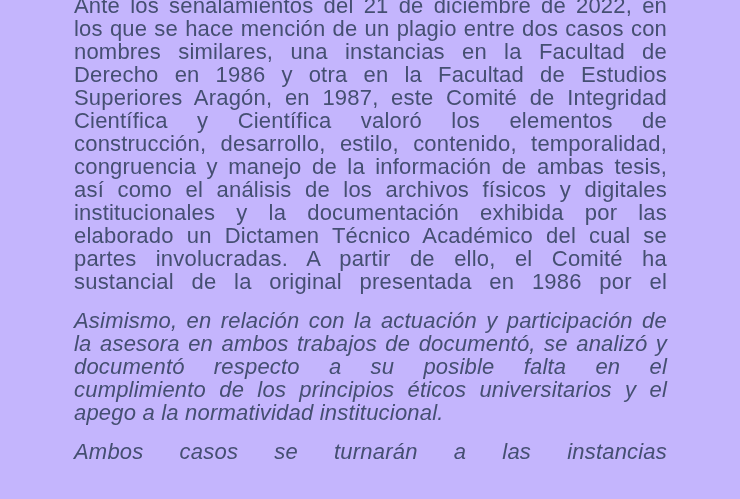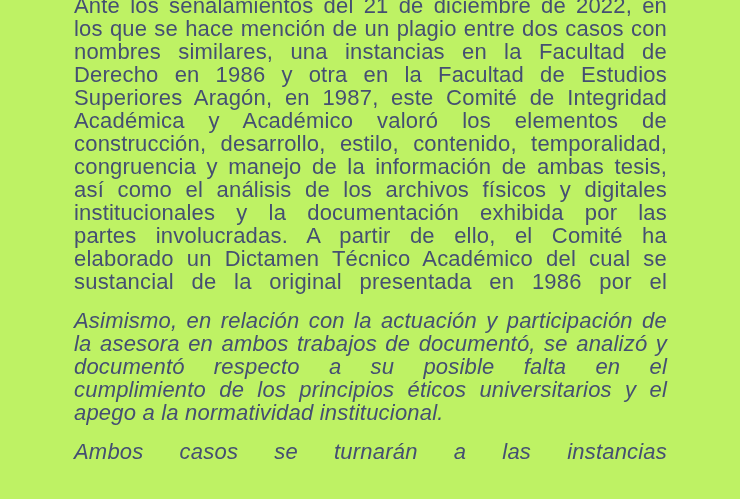--- a/index.html
+++ b/index.html
@@ -10,21 +10,21 @@
     width: 740px;
     height: 499px;
     overflow: hidden;
     background: #fafafa;
     font-family: "Liberation Sans", sans-serif;
   }
   .page {
     position: relative;
     width: 740px;
     height: 499px;
-    background: #bef264;
+    background: #c4b5fd;
   }
   .text-block {
     position: absolute;
     left: 74px;
     top: -6px;
     width: 593px;
     color: #454f72;
     font-size: 22px;
     line-height: 23px;
     letter-spacing: 0.2px;
@@ -55,27 +55,27 @@
 
 <div class="page">
   <div class="text-block">
 
     <p class="para">
       <span class="line">Ante los señalamientos del 21 de diciembre de 2022, en</span>
       <span class="line">los que se hace mención de un plagio entre dos casos con</span>
       <span class="line">nombres similares, una instancias en la Facultad de</span>
       <span class="line">Derecho en 1986 y otra en la Facultad de Estudios</span>
       <span class="line">Superiores Aragón, en 1987, este Comité de Integridad</span>
-      <span class="line">Académica y Académico valoró los elementos de</span>
+      <span class="line">Científica y Científica valoró los elementos de</span>
       <span class="line">construcción, desarrollo, estilo, contenido, temporalidad,</span>
       <span class="line">congruencia y manejo de la información de ambas tesis,</span>
       <span class="line">así como el análisis de los archivos físicos y digitales</span>
       <span class="line">institucionales y la documentación exhibida por las</span>
+      <span class="line">elaborado un Dictamen Técnico Académico del cual se</span>
       <span class="line">partes involucradas. A partir de ello, el Comité ha</span>
-      <span class="line">elaborado un Dictamen Técnico Académico del cual se</span>
       <span class="line">sustancial de la original presentada en 1986 por el</span>
     </p>
 
     <p class="para">
       <span class="line">Asimismo, en relación con la actuación y participación de</span>
       <span class="line">la asesora en ambos trabajos de documentó, se analizó y</span>
       <span class="line">documentó respecto a su posible falta en el</span>
       <span class="line">cumplimiento de los principios éticos universitarios y el</span>
       <span class="line para-end">apego a la normatividad institucional.</span>
     </p>

